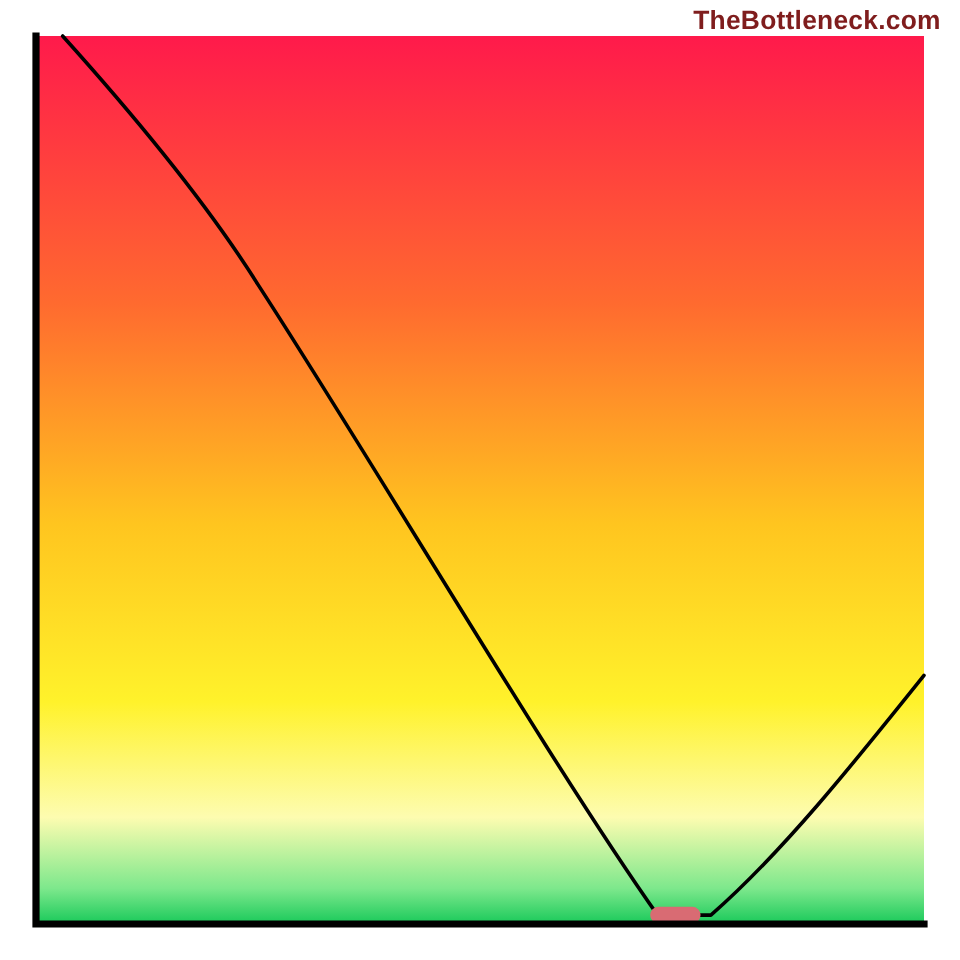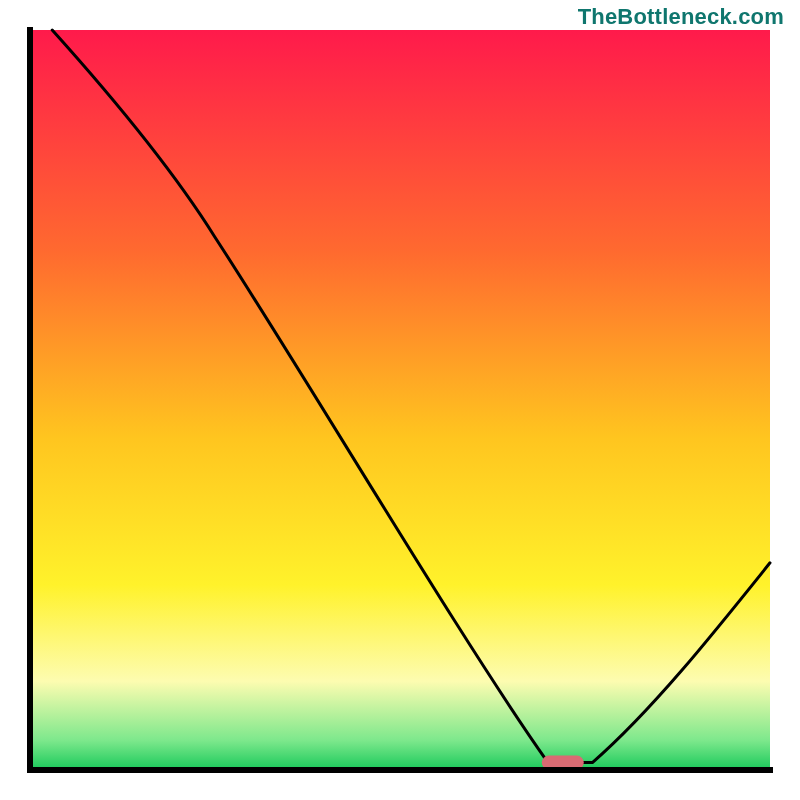--- a/index.html
+++ b/index.html
@@ -17,21 +17,21 @@
     left: 0;
     width: 800px;
     height: 800px;
   }
   .watermark {
     position: absolute;
     top: 4px;
     right: 16px;
     font-size: 22px;
     font-weight: 600;
-    color: #0f766e;
+    color: #7f1d1d;
     letter-spacing: 0.2px;
   }
   svg {
     display: block;
   }
 </style>
 </head>
 <body>
 
 <div class="chart-container">

